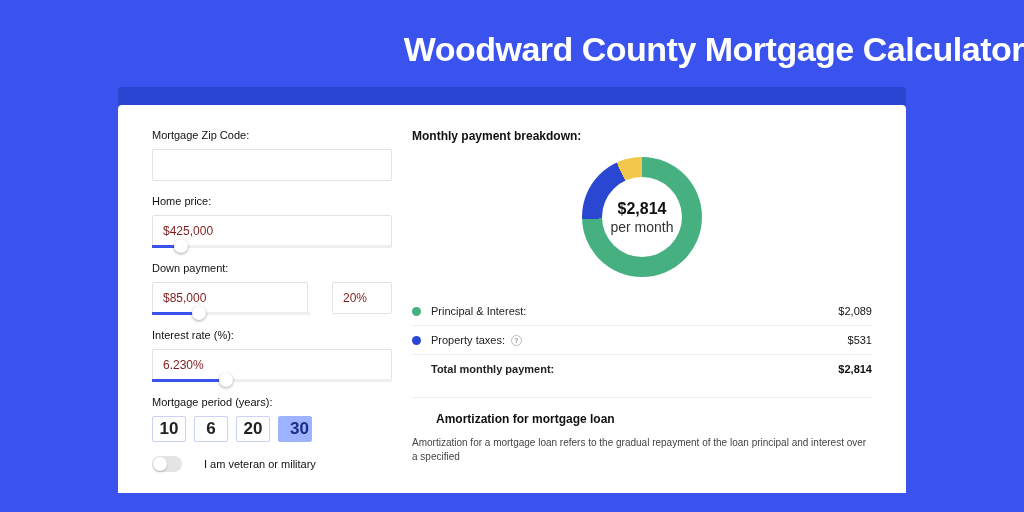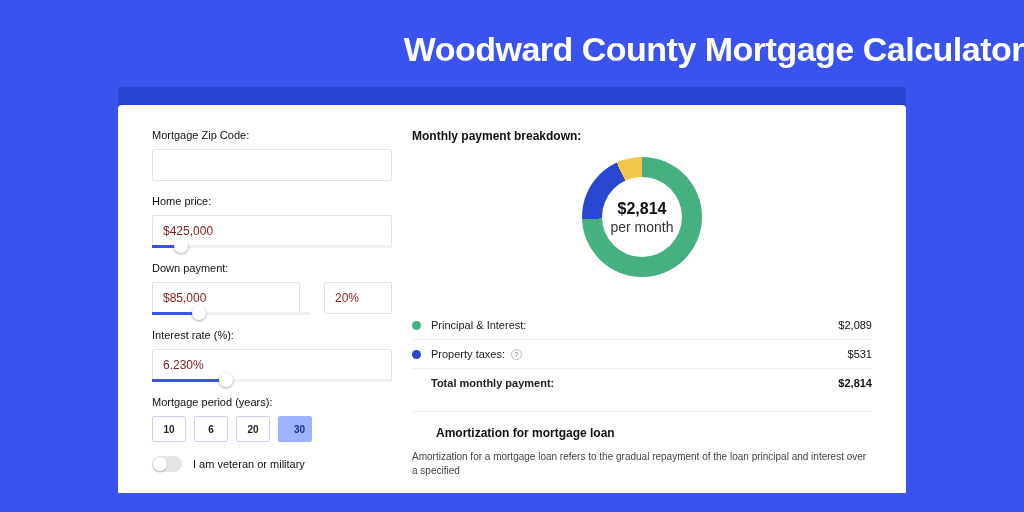--- a/index.html
+++ b/index.html
@@ -73,41 +73,41 @@
     background: #fff;
     border-radius: 50%;
     box-shadow: 0 1px 3px rgba(0,0,0,.35);
     position: absolute;
     top: -6px;
     transform: translateX(-50%);
   }
 
   .dp-row { display: flex; gap: 24px; }
   .dp-amount { flex: 1; }
-  .dp-pct { width: 68px; }
+  .dp-pct { width: 60px; }
 
   .period-btns { display: flex; gap: 8px; margin-top: 4px; }
   .period-btn {
     width: 34px; height: 26px;
     border: 1px solid #ccd2f5;
     background: #fff;
-    font-size: 10px;
+    font-size: 17px;
     font-weight: 700;
     color: #222;
     border-radius: 2px;
     cursor: pointer;
   }
   .period-btn.active {
     background: #9eb3ff;
     border-color: #9eb3ff;
     color: #1d2b85;
     padding-left: 9px;
   }
 
-  .toggle-row { display: flex; align-items: center; gap: 11px; margin-top: 6px; }
+  .toggle-row { display: flex; align-items: center; gap: 22px; margin-top: 6px; }
   .toggle-pill {
     width: 30px; height: 16px;
     border-radius: 10px;
     background: #e5e5e5;
     position: relative;
   }
   .toggle-knob {
     width: 14px; height: 14px;
     border-radius: 50%;
     background: #fff;
@@ -145,21 +145,21 @@
     inset: 0;
     display: flex;
     flex-direction: column;
     align-items: center;
     justify-content: center;
     z-index: 1;
   }
   .donut-amt { font-size: 16px; font-weight: 800; color: #111; }
   .donut-sub { font-size: 14px; color: #333; margin-top: 1px; }
 
-  .breakdown { margin-top: 20px; }
+  .breakdown { margin-top: 6px; }
   .brk-row {
     display: flex;
     align-items: center;
     padding: 8px 0;
     border-bottom: 1px solid #eee;
     font-size: 11px;
   }
   .brk-row:last-child { border-bottom: none; }
   .brk-dot {
     width: 9px; height: 9px;

